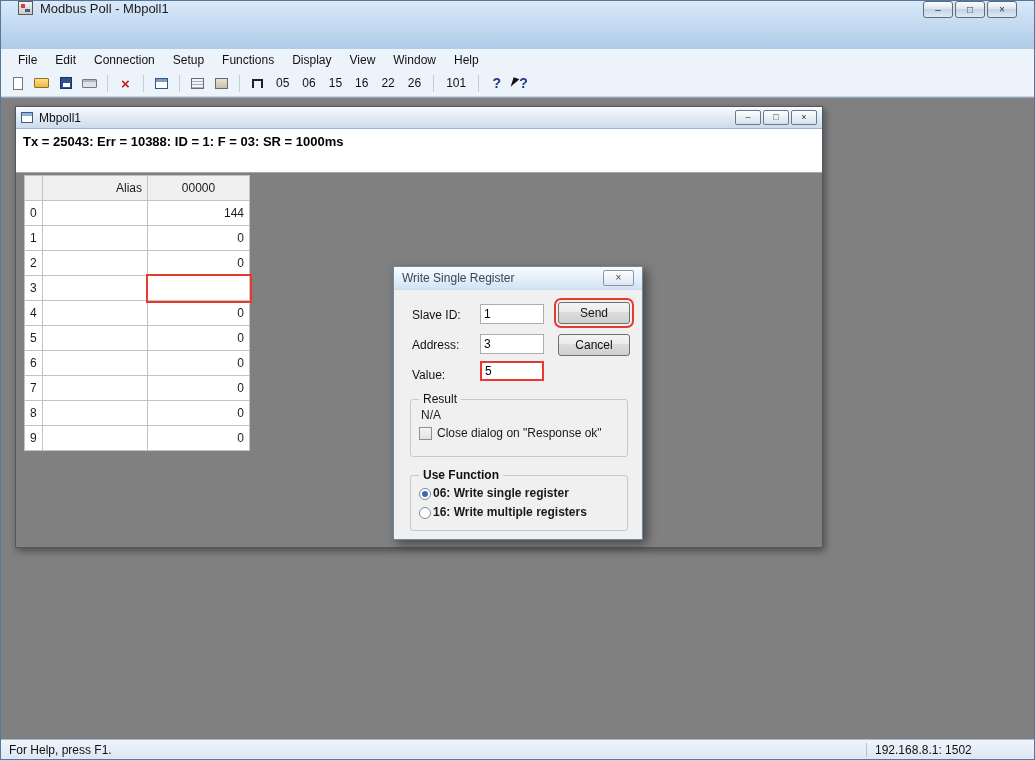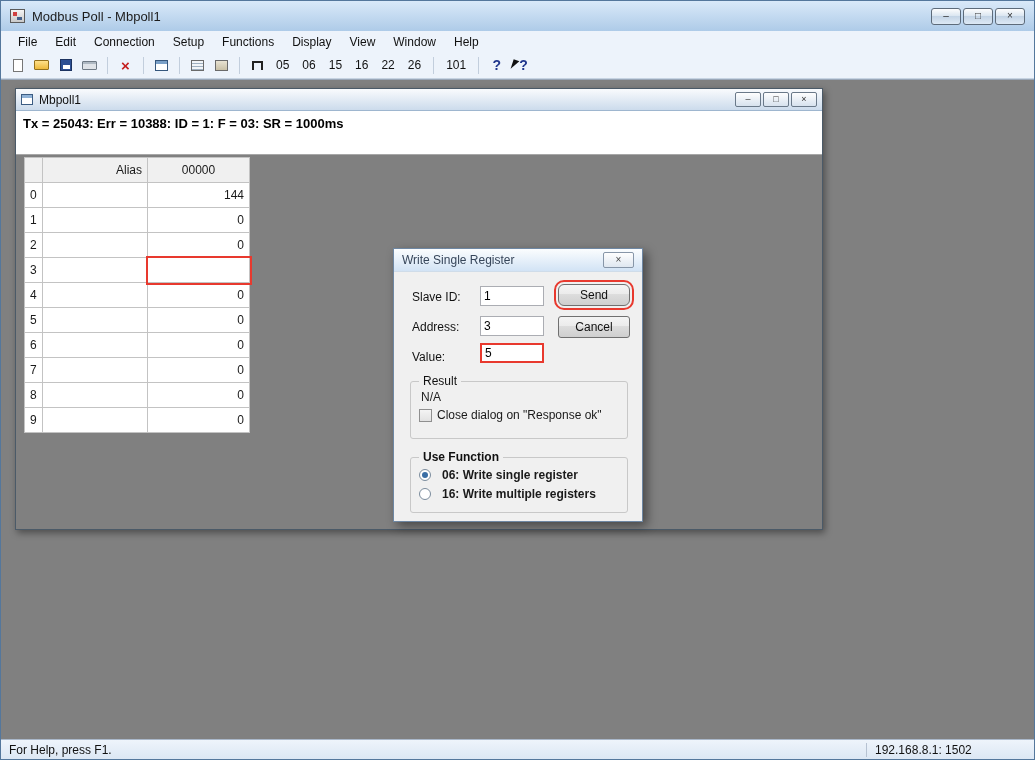--- a/index.html
+++ b/index.html
@@ -2,21 +2,21 @@
 <html><head>
 <meta charset="utf-8">
 <style>
   * { box-sizing: border-box; margin: 0; padding: 0; }
   html,body { width:1035px; height:760px; }
   body { font-family:"Liberation Sans",sans-serif; font-size:12px; color:#1a1a1a; background:#fff; }
 
   .window { position:absolute; inset:0; border:1px solid #54779c; background:#bcd3ea; display:flex; flex-direction:column; }
 
   
-  .titlebar { height:30px; background:linear-gradient(#d9e9f9,#aecbe8); display:flex; align-items:center; padding:0 9px; flex:0 0 auto; }
+  .titlebar { height:48px; background:linear-gradient(#d9e9f9,#aecbe8); display:flex; align-items:flex-start; padding:0 17px; flex:0 0 auto; }
   .app-icon { width:15px; height:14px; border:1px solid #5a5a5a; background:linear-gradient(#f4f4f4,#c9c9c9); position:relative; }
   .app-icon:before { content:""; position:absolute; left:2px; top:2px; width:4px; height:4px; background:#d04040; }
   .app-icon:after { content:""; position:absolute; right:2px; bottom:2px; width:5px; height:3px; background:#44608a; }
   .title-text { margin-left:7px; font-size:13px; color:#1c1c1c; }
   .win-controls { margin-left:auto; display:flex; gap:2px; }
   .win-btn { width:30px; height:17px; border:1px solid #5d6b7a; border-radius:3px;
              background:linear-gradient(#fdfdfd,#dbe6f1 45%,#c1d2e4 45%,#dde9f5);
              display:flex; align-items:center; justify-content:center; font-size:10px; line-height:1; color:#333; }
 
   
@@ -76,21 +76,21 @@
   .dlg-btn { position:absolute; width:72px; height:22px; border:1px solid #707070; border-radius:3px;
              background:linear-gradient(#f4f4f4,#ebebeb 45%,#dddddd 45%,#cfcfcf);
              font-family:"Liberation Sans",sans-serif; font-size:12px; color:#111; display:flex; align-items:center; justify-content:center; }
   .annotate-box { outline:2px solid #e8392e; outline-offset:2px; }
   .annotate-tight { border:2px solid #e8392e; }
   .groupbox { position:absolute; left:16px; width:218px; border:1px solid #c8c8c8; border-radius:3px; }
   .groupbox-title { position:absolute; top:-8px; left:8px; background:#f0f0f0; padding:0 4px; font-size:12px; color:#111; }
   .result-na { position:absolute; left:10px; top:8px; font-size:12px; color:#222; }
   .check-row { position:absolute; left:8px; top:26px; display:flex; align-items:center; gap:5px; }
   .checkbox { width:13px; height:13px; border:1px solid #8f8f8f; background:linear-gradient(#f4f4f4,#e2e2e2); }
-  .radio-row { position:absolute; left:8px; display:flex; align-items:center; gap:11px; }
+  .radio-row { position:absolute; left:8px; display:flex; align-items:flex-end; gap:2px; }
   .radio { width:12px; height:12px; border:1px solid #7b8c9d; border-radius:50%; background:#fff; position:relative; }
   .radio.on:before { content:""; position:absolute; left:2px; top:2px; width:6px; height:6px; border-radius:50%; background:#3a6ea5; }
 
   
   .statusbar { height:20px; flex:0 0 auto; background:linear-gradient(#eef4fb,#dce7f4); border-top:1px solid #aab8ca; display:flex; align-items:center; }
   .status-left { flex:1 1 auto; padding-left:8px; font-size:12px; color:#111; }
   .status-right { width:152px; border-left:1px solid #b6c2d2; padding-left:8px; font-size:12px; color:#111; }
   .grip { width:16px; height:100%; }
 </style>
 </head>
@@ -244,21 +244,21 @@
     </div>
 
     <div class="dialog">
       <div class="dlg-titlebar">
         <span class="dlg-title">Write Single Register</span>
         <div class="dlg-close">×</div>
       </div>
 
       <span class="dlg-label" style="left:18px; top:41px;">Slave ID:</span>
       <input class="dlg-input" style="left: 86px; top: 37px;" value="1">
-      <div class="dlg-btn annotate-box" style="left:164px; top:35px;border-radius:6px;">Send</div>
+      <div class="dlg-btn annotate-box" style="left:164px; top:35px;">Send</div>
 
       <span class="dlg-label" style="left:18px; top:71px;">Address:</span>
       <input class="dlg-input" style="left: 86px; top: 67px;" value="3">
       <div class="dlg-btn" style="left:164px; top:67px;">Cancel</div>
 
       <span class="dlg-label" style="left:18px; top:101px;">Value:</span>
       <input class="dlg-input annotate-tight" style="left: 86px; top: 94px;" value="5">
 
       <div class="groupbox" style="top:132px; height:58px;">
         <span class="groupbox-title">Result</span>

